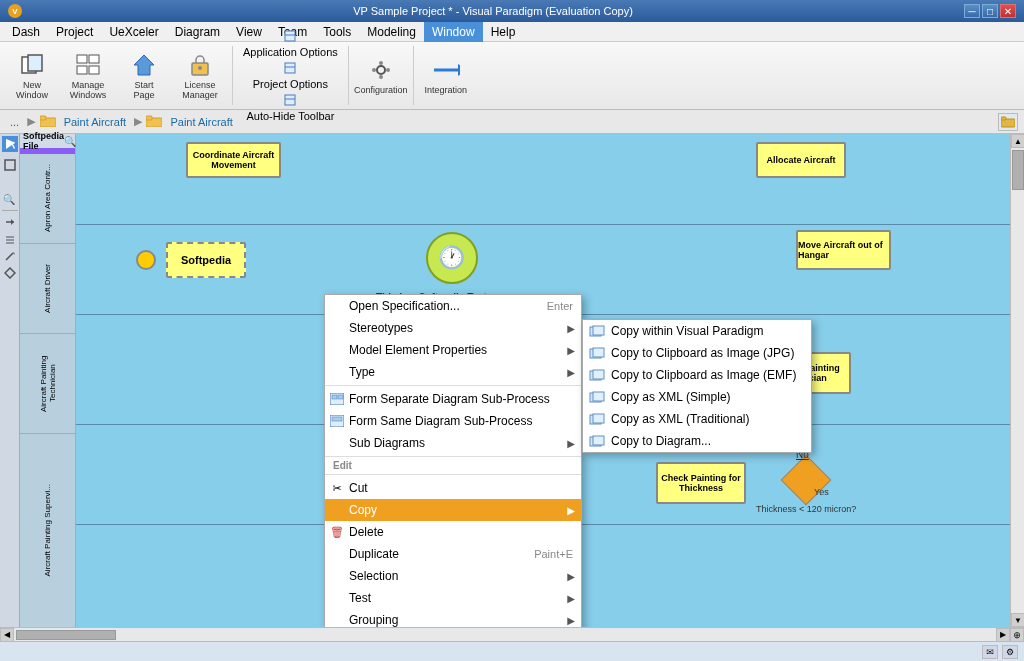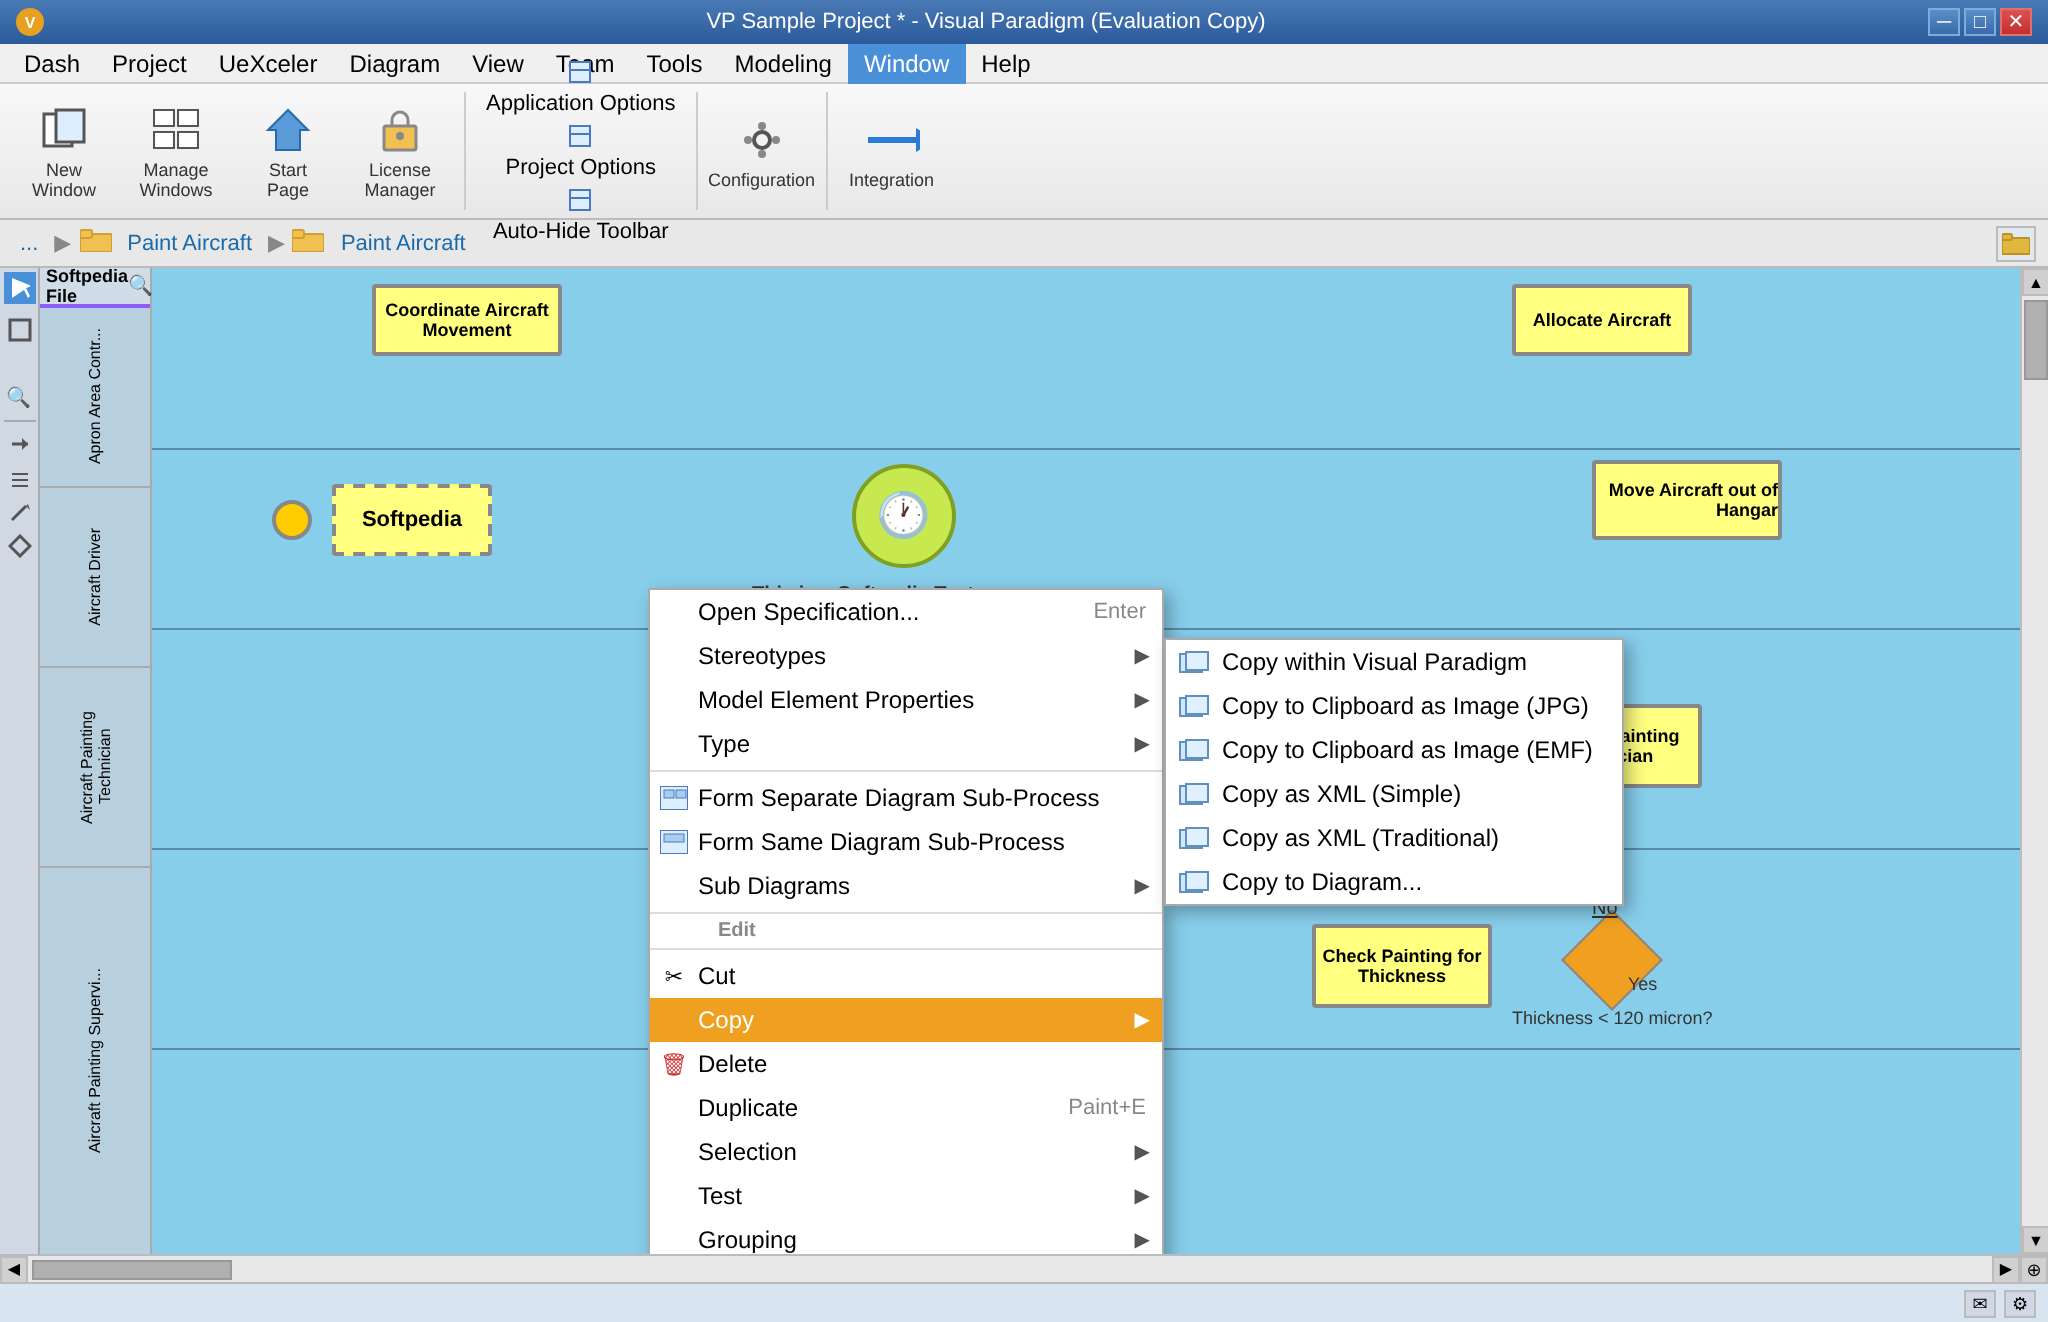--- a/index.html
+++ b/index.html
@@ -270,21 +270,21 @@
         </svg>
       </div>
     <div style="width:16px;height:16px;display:flex;align-items:center;justify-content:center;cursor:pointer;">
         <svg width="12" height="12">
           <polygon points="6,1 11,6 6,11 1,6" fill="none" stroke="#555" stroke-width="1.5"></polygon>
         </svg>
       </div>
   </div>
 
   <div style="width:56px;background:#c4d4e0;border-right:1px solid #aaa;display:flex;flex-direction:column;">
-    <div style="height:20px;background:#d0dde8;border-bottom:2px solid #8b5cf6;display:flex;align-items:center;padding:0 3px;">
+    <div style="height:20px;background:#d0dde8;border-bottom:6px solid #8b5cf6;display:flex;align-items:center;padding:0 3px;">
       <span style="font-size:9px;font-weight:bold;">Softpedia File</span>
       <span style="margin-left:auto;font-size:10px;cursor:pointer;">🔍</span>
     </div>
     <div style="flex:1;display:flex;flex-direction:column;">
       <div style="height:90px;border-bottom:1px solid #aaa;background:#b8d0de;display:flex;align-items:center;justify-content:center;">
         <span style="writing-mode:vertical-rl;transform:rotate(180deg);font-size:8px;text-align:center;padding:2px;">Apron Area Contr...</span>
       </div>
       <div style="height:90px;border-bottom:1px solid #aaa;background:#b8d0de;display:flex;align-items:center;justify-content:center;">
         <span style="writing-mode:vertical-rl;transform:rotate(180deg);font-size:8px;text-align:center;padding:2px;">Aircraft Driver</span>
       </div>
@@ -303,21 +303,21 @@
     <div style="position:absolute;top:180px;left:0;right:0;height:1px;background:#5a8aaa;"></div>
     <div style="position:absolute;top:290px;left:0;right:0;height:1px;background:#5a8aaa;"></div>
     <div style="position:absolute;top:390px;left:0;right:0;height:1px;background:#5a8aaa;"></div>
 
     <div style="position:absolute;top:8px;left:110px;width:95px;height:36px;background:#ffff80;border:2px solid #888;border-radius:2px;display:flex;align-items:center;justify-content:center;text-align:center;font-size:9px;font-weight:bold;">Coordinate Aircraft Movement</div>
 
     <div style="position:absolute;top:8px;left:680px;width:90px;height:36px;background:#ffff80;border:2px solid #888;border-radius:2px;display:flex;align-items:center;justify-content:center;text-align:center;font-size:9px;font-weight:bold;">Allocate Aircraft</div>
 
     <div style="position:absolute;top:108px;left:90px;width:80px;height:36px;background:#ffff80;border:2px dashed #888;border-radius:2px;display:flex;align-items:center;justify-content:center;text-align:center;font-size:11px;font-weight:bold;">Softpedia</div>
 
-    <div style="position:absolute;top:96px;left:720px;width:95px;height:40px;background:#ffff80;border:2px solid #888;border-radius:2px;display:flex;align-items:center;justify-content:center;text-align:right;font-size:9px;font-weight:bold;">Move Aircraft out of Hangar</div>
+    <div style="position:absolute;top:96px;left:720px;width:95px;height:40px;background:#ffff80;border:2px solid #888;border-radius:2px;display:flex;align-items:center;justify-content:center;text-align:left;font-size:9px;font-weight:bold;">Move Aircraft out of Hangar</div>
 
     <div style="position:absolute;top:98px;left:350px;width:52px;height:52px;border-radius:50%;background:#c8e850;border:2px solid #80a020;display:flex;align-items:center;justify-content:center;font-size:22px;">🕐</div>
 
     <div style="position:absolute;top:158px;left:300px;font-size:10px;font-weight:bold;color:#333;">This is a Softpedia Test</div>
 
     <div style="position:absolute;top:218px;left:680px;width:95px;height:42px;background:#ffff80;border:2px solid #888;border-radius:2px;display:flex;align-items:center;justify-content:center;text-align:center;font-size:9px;font-weight:bold;">Replace Painting Technician</div>
 
     <div style="position:absolute;top:328px;left:580px;width:90px;height:42px;background:#ffff80;border:2px solid #888;border-radius:2px;display:flex;align-items:center;justify-content:center;text-align:center;font-size:9px;font-weight:bold;">Check Painting for Thickness</div>
 
     <div style="position:absolute;top:326px;left:700px;width:60px;height:40px;display:flex;align-items:center;justify-content:center;">
@@ -376,21 +376,21 @@
         </span>
         <span>Form Same Diagram Sub-Process</span>
       </div>
 
       <div class="cm-item">
         <span>Sub Diagrams</span>
         <span class="cm-arrow">▶</span>
       </div>
 
       <div class="cm-separator"></div>
-      <div style="padding:1px 8px;font-size:10px;color:#888;font-weight:bold;margin-left:26px;">Edit</div>
+      <div style="padding:1px 8px;font-size:10px;color:#888;font-weight:bold;">Edit</div>
       <div class="cm-separator"></div>
 
       <div class="cm-item">
         <span class="cm-item-icon">✂</span>
         <span>Cut</span>
       </div>
 
       <div class="cm-item highlighted">
         <span>Copy</span>
         <span class="cm-arrow">▶</span>

